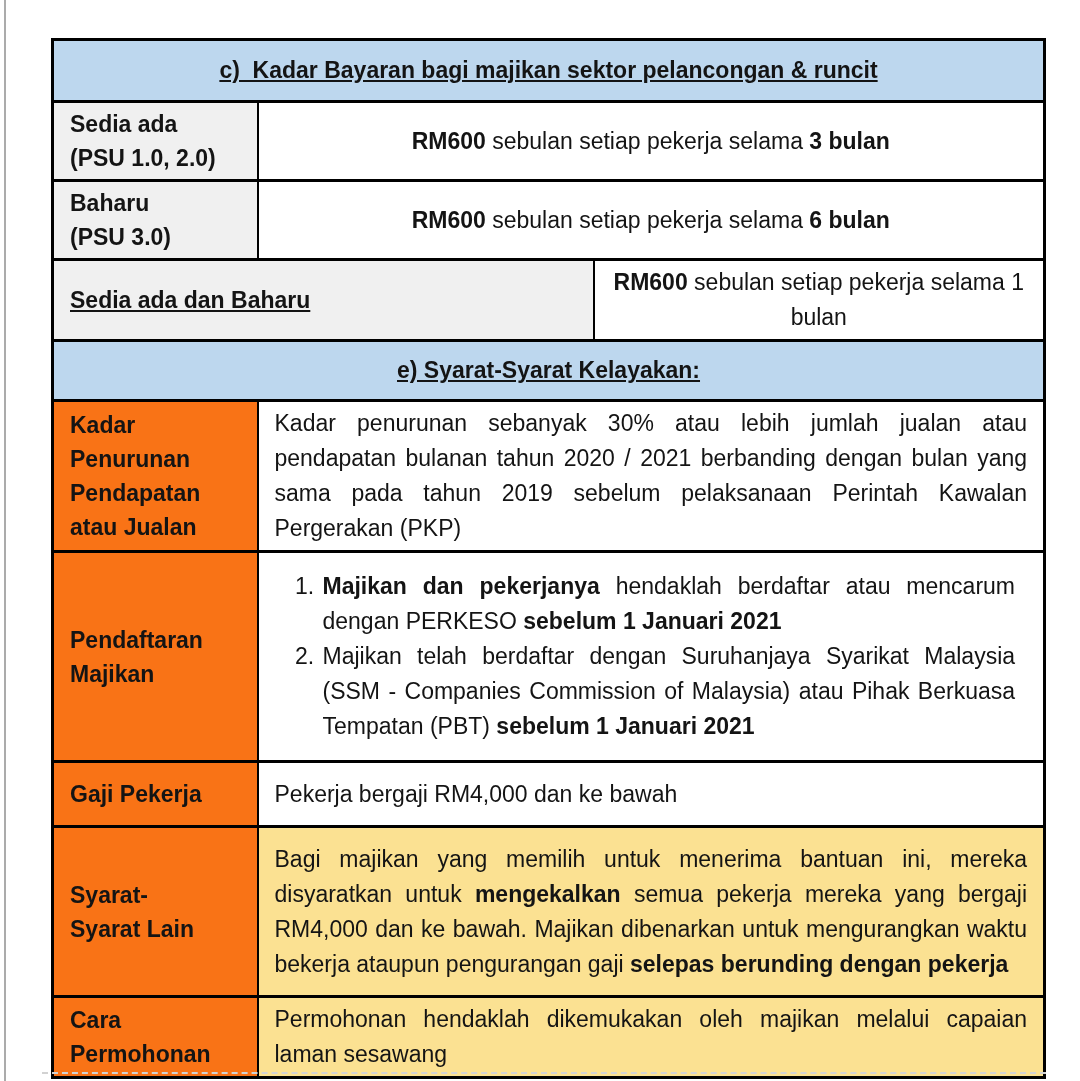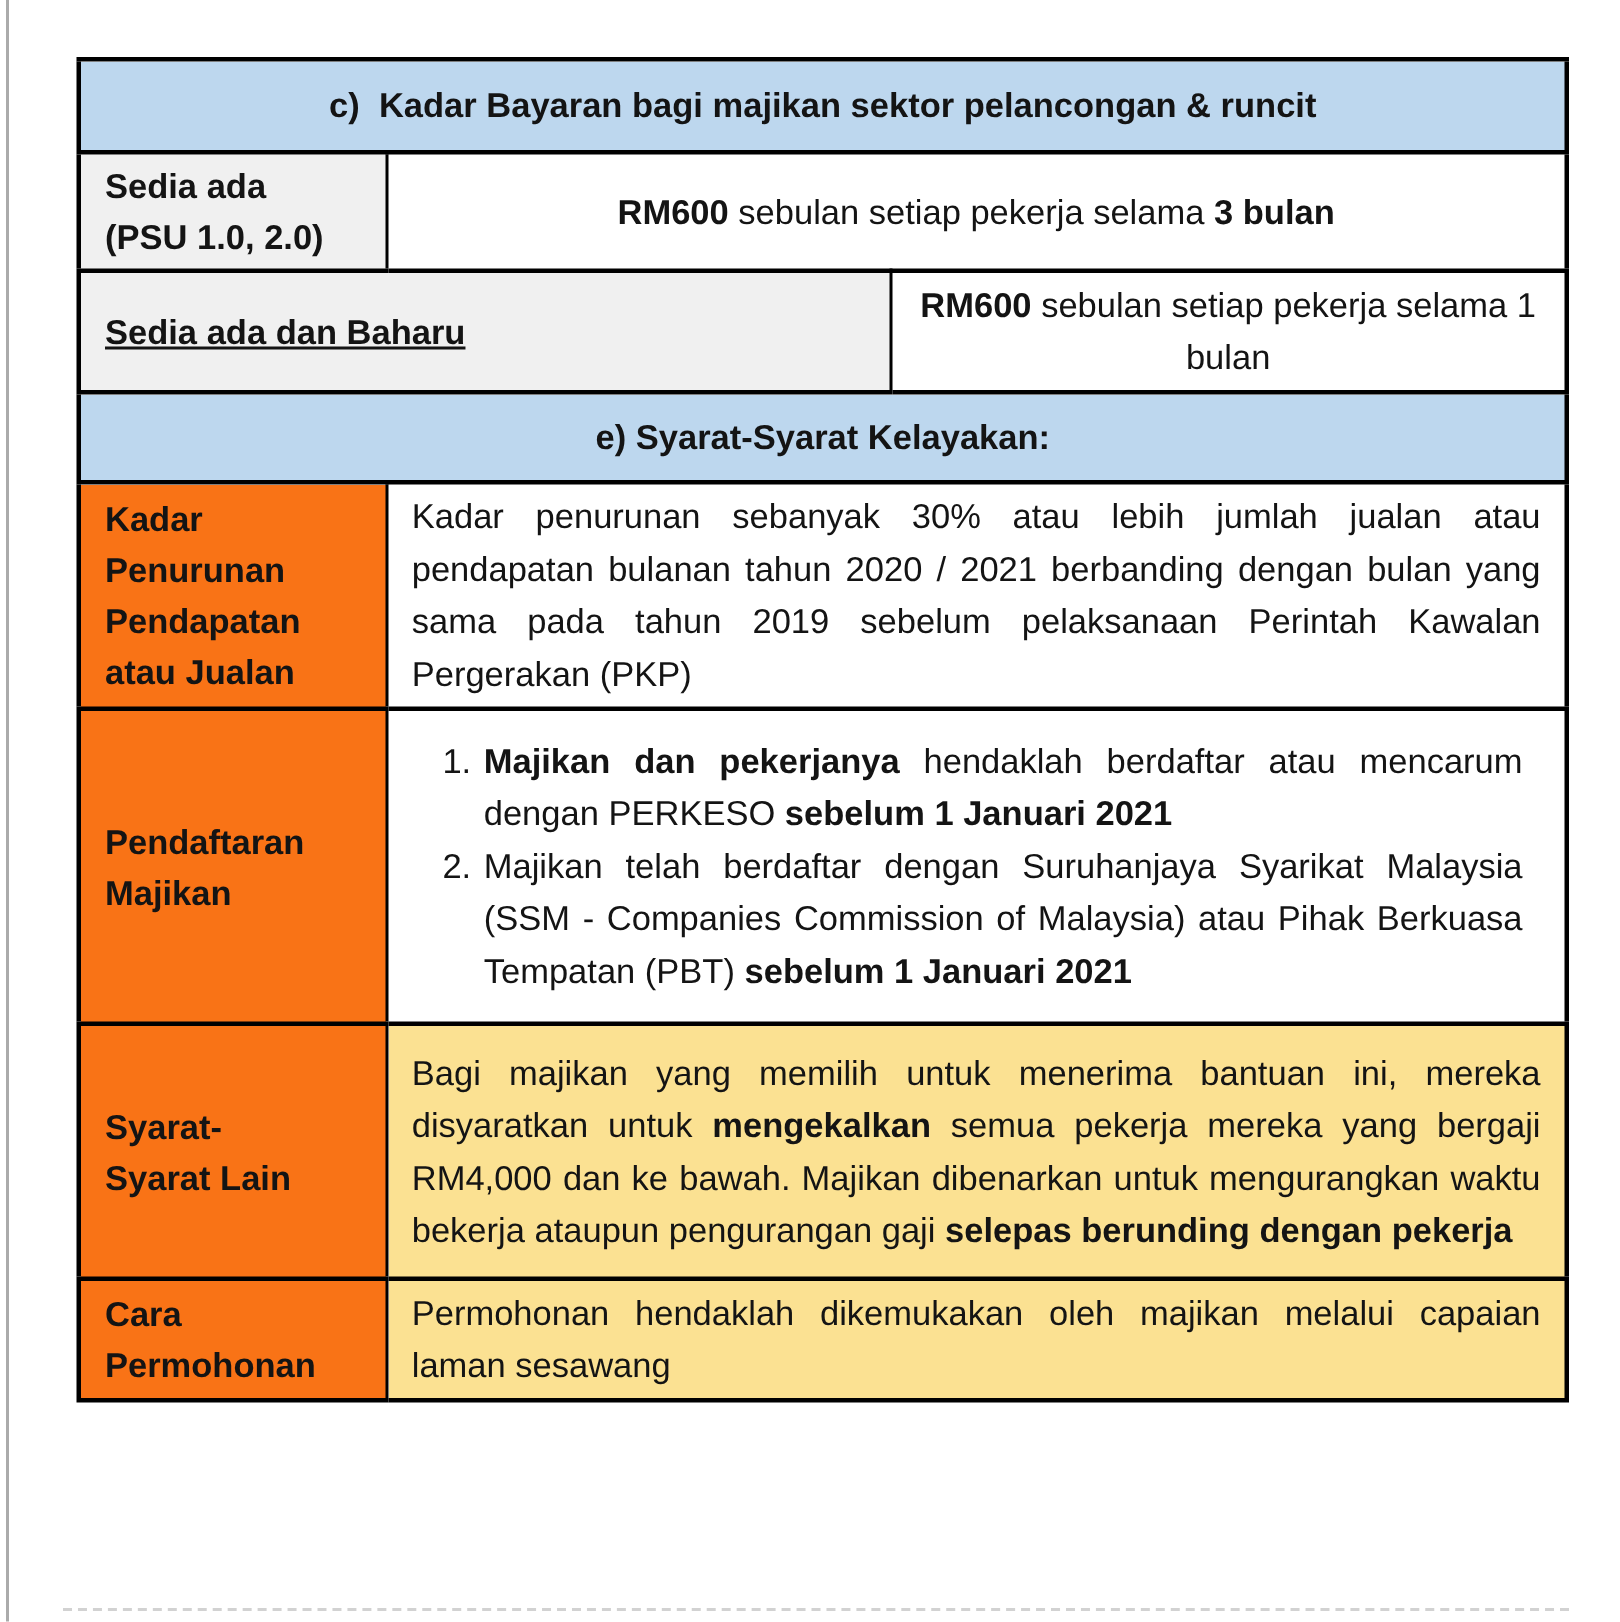--- a/index.html
+++ b/index.html
@@ -23,21 +23,21 @@
   }
   table.doc td{
     border:2px solid #000;
     border-top-width:3px;border-bottom-width:3px;
     padding:4px 16px;vertical-align:middle;
     overflow:hidden;
   }
   table.doc{border:3px solid #000;}
   td.sec{
     background:#BDD7EE;text-align:center;font-weight:bold;
-    white-space:pre-wrap;font-size:23px;line-height:33px;
+    white-space:pre-wrap;font-size:23px;line-height:33px;text-decoration:underline;
   }
   td.lbl{
     font-weight:bold;white-space:pre-wrap;
     padding-left:32px;padding-right:8px;line-height:34px;
   }
   td.lbl.gray{background:#F0F0F0;}
   td.lbl.peach{background:#f97316;}
   td.ctr{text-align:center;}
   td.just{text-align:justify;}
   td.yellow{background:#FBE192;}
@@ -64,20 +64,25 @@
       <tr style="height:62px">
     <td class="sec" colspan="3">c)  Kadar Bayaran bagi majikan sektor pelancongan &amp; runcit</td>
   </tr>
 
   <tr style="height:69px">
     <td class="lbl gray">Sedia ada
 (PSU 1.0, 2.0)</td>
     <td class="ctr" colspan="2"><span class="b">RM600</span><span> sebulan setiap pekerja selama </span><span class="b">3 bulan</span></td>
   </tr>
 
+  <tr style="height:67px">
+    <td class="lbl gray">Baharu
+(PSU 3.0)</td>
+    <td class="ctr" colspan="2"><span class="b">RM600</span><span> sebulan setiap pekerja selama </span><span class="b">6 bulan</span></td>
+  </tr>
 
 
   <tr style="height:71px">
     <td class="pkp-lbl" colspan="2">Sedia ada dan Baharu</td>
     <td class="ctr"><span class="b">RM600</span><span> sebulan setiap pekerja selama 1 bulan</span></td>
   </tr>
 
   <tr style="height:60px">
     <td class="sec" colspan="3">e) Syarat-Syarat Kelayakan:</td>
   </tr>
@@ -94,20 +99,24 @@
     <td class="lbl peach">Pendaftaran
 Majikan</td>
     <td colspan="2">
       <ol class="num">
             <li><span class="b">Majikan dan pekerjanya</span><span> hendaklah berdaftar atau mencarum dengan PERKESO </span><span class="b">sebelum 1 Januari 2021</span></li>
             <li><span>Majikan telah berdaftar dengan Suruhanjaya Syarikat Malaysia (SSM - Companies Commission of Malaysia) atau Pihak Berkuasa Tempatan (PBT) </span><span class="b">sebelum 1 Januari 2021</span></li>
           </ol>
     </td>
   </tr>
 
+  <tr style="height:65px">
+    <td class="lbl peach">Gaji Pekerja</td>
+    <td colspan="2">Pekerja bergaji RM4,000 dan ke bawah</td>
+  </tr>
 
   <tr style="height:170px">
     <td class="lbl peach">Syarat-
 Syarat Lain</td>
     <td class="just yellow" colspan="2"><span>Bagi majikan yang memilih untuk menerima bantuan ini, mereka disyaratkan untuk </span><span class="b">mengekalkan</span><span> semua pekerja mereka yang bergaji RM4,000 dan ke bawah. Majikan dibenarkan untuk mengurangkan waktu bekerja ataupun pengurangan gaji </span><span class="b">selepas berunding dengan pekerja</span></td>
   </tr>
 
   <tr style="height:74px">
     <td class="lbl peach">Cara
 Permohonan</td>

